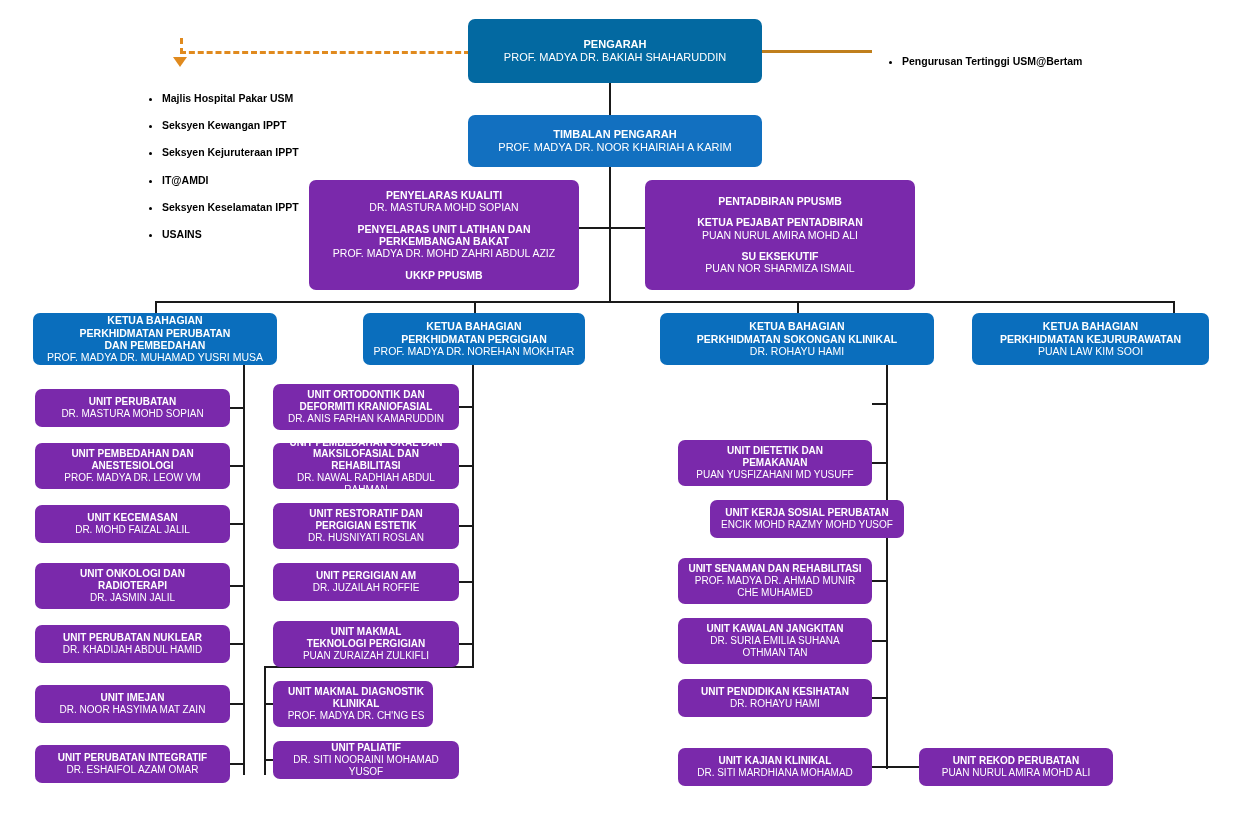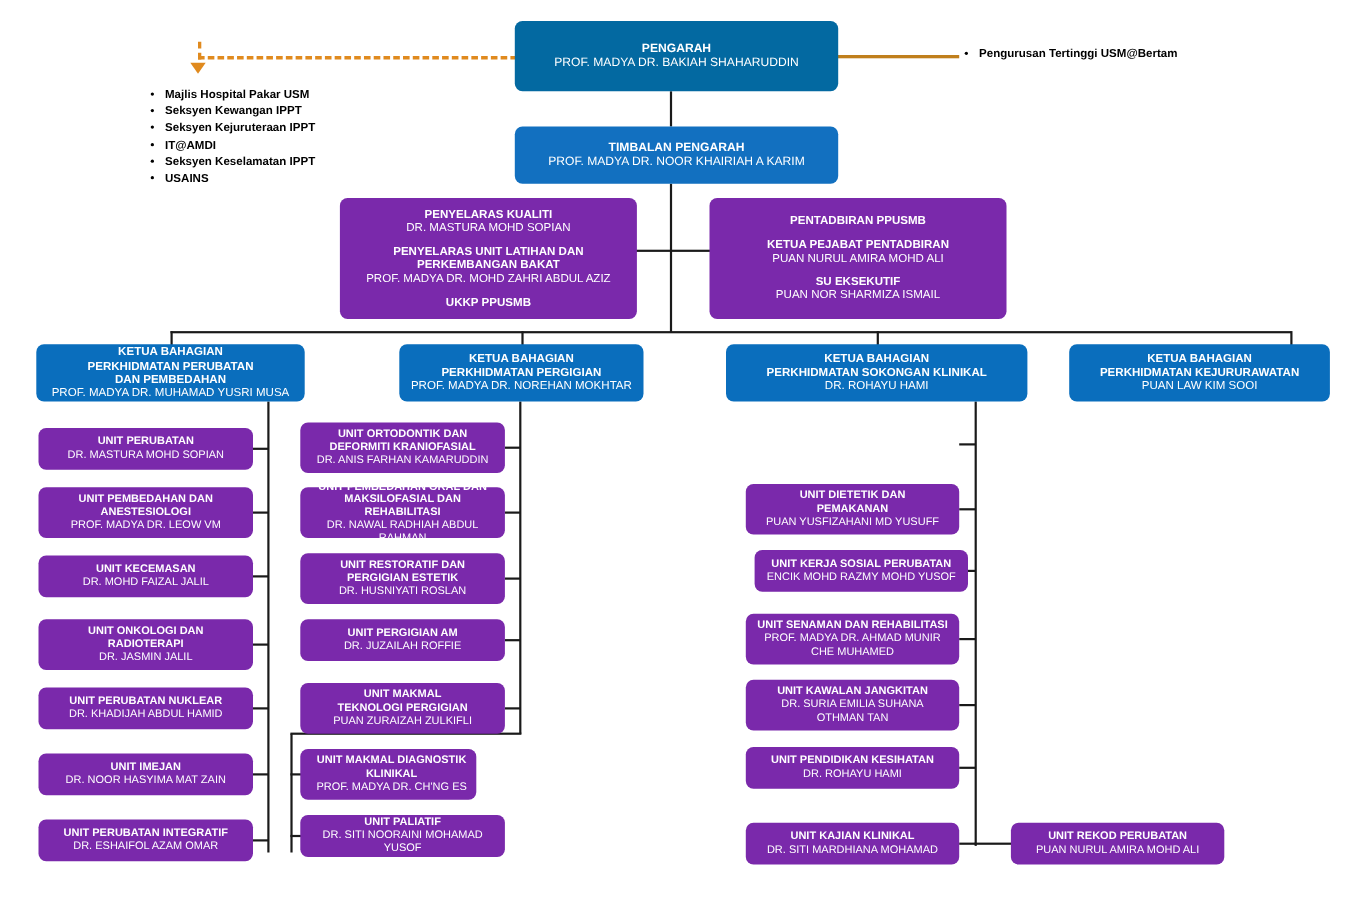--- a/index.html
+++ b/index.html
@@ -81,21 +81,21 @@
   
   .bullets{
     position:absolute;
     font-size:10.5px;
     font-weight:bold;
     color:#000000;
     z-index:4;
     line-height:1.45;
   }
   .bullets ul{margin:0;padding:0 0 0 14px;list-style:disc;}
-  .bullets li{margin:0;padding:0;}
+  .bullets li{margin:12px;padding:0;}
 </style>
 </head>
 <body>
 
 <div id="canvas">
 
   <div class="dash-h" style="left:180px; top:51px; width:290px;"></div>
   <div class="dash-v" style="left:180px; top:38px; height:16px;"></div>
   <div class="arrow-down" style="left:173px; top:57px;"></div>
 
@@ -288,21 +288,21 @@
 
   <div class="line hline" style="left:872px; top:403px; width:15px;"></div>
 
   <div class="node purple t-unit" id="c2-u1" style="left:678px; top:440px; width:194px; height:46px;">
       <span class="ln b">UNIT DIETETIK DAN</span>
       <span class="ln b">PEMAKANAN</span>
       <span class="ln">PUAN YUSFIZAHANI MD YUSUFF</span>
     </div>
   <div class="line hline" style="left:872px; top:462px; width:15px;"></div>
 
-  <div class="node purple t-unit" id="c2-u2" style="left:686px; top:500px; width:194px; height:38px;align-items:center;">
+  <div class="node purple t-unit" id="c2-u2" style="left:710px; top:500px; width:194px; height:38px;align-items:center;">
       <span class="ln b">UNIT KERJA SOSIAL PERUBATAN</span>
       <span class="ln">ENCIK MOHD RAZMY MOHD YUSOF</span>
     </div>
   <div class="line hline" style="left:872px; top:518px; width:15px;"></div>
 
   <div class="node purple t-unit" id="c2-u3" style="left:678px; top:558px; width:194px; height:46px;">
       <span class="ln b">UNIT SENAMAN DAN REHABILITASI</span>
       <span class="ln">PROF. MADYA DR. AHMAD MUNIR</span>
       <span class="ln">CHE MUHAMED</span>
     </div>

